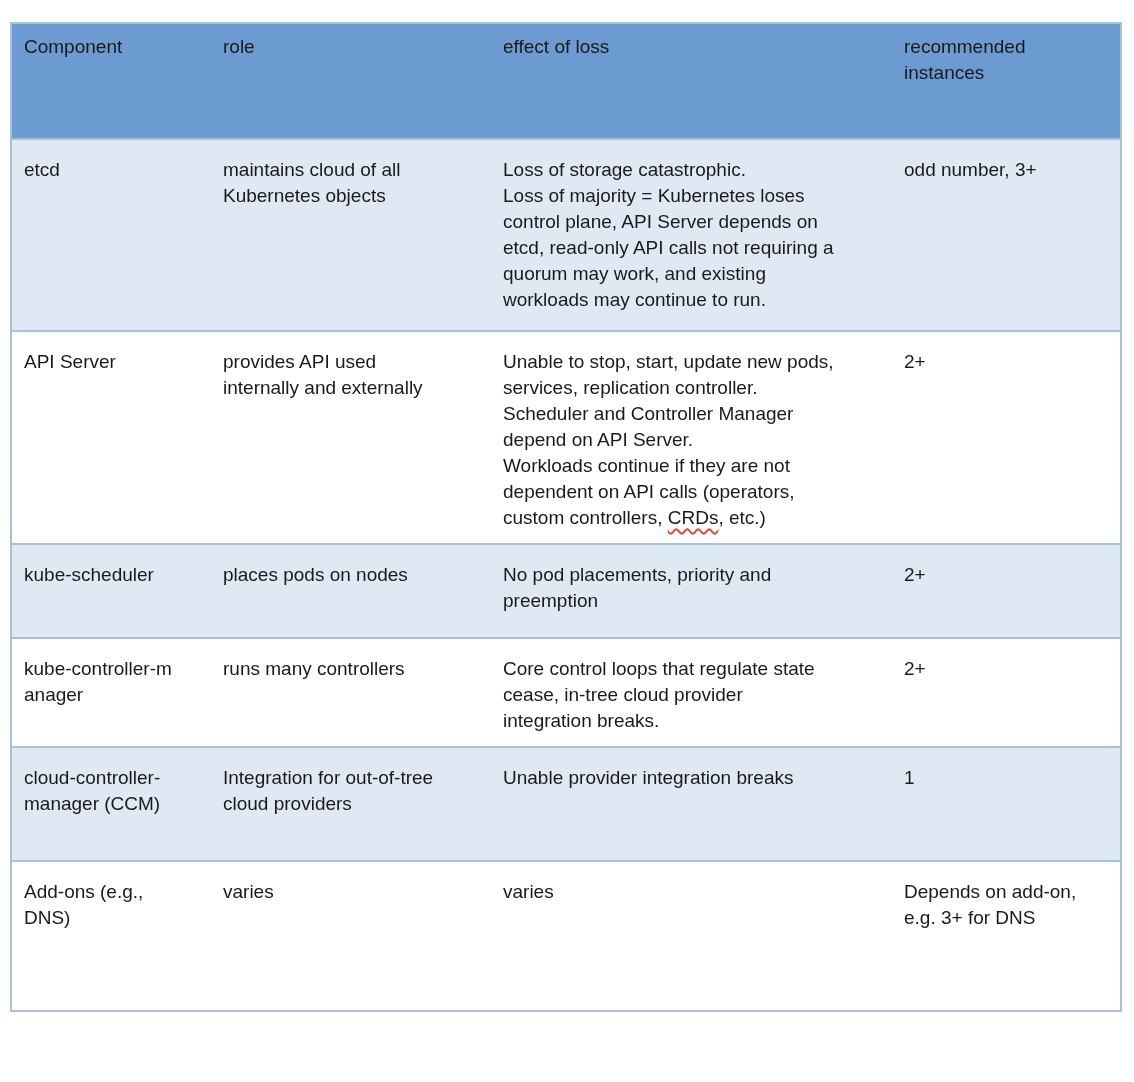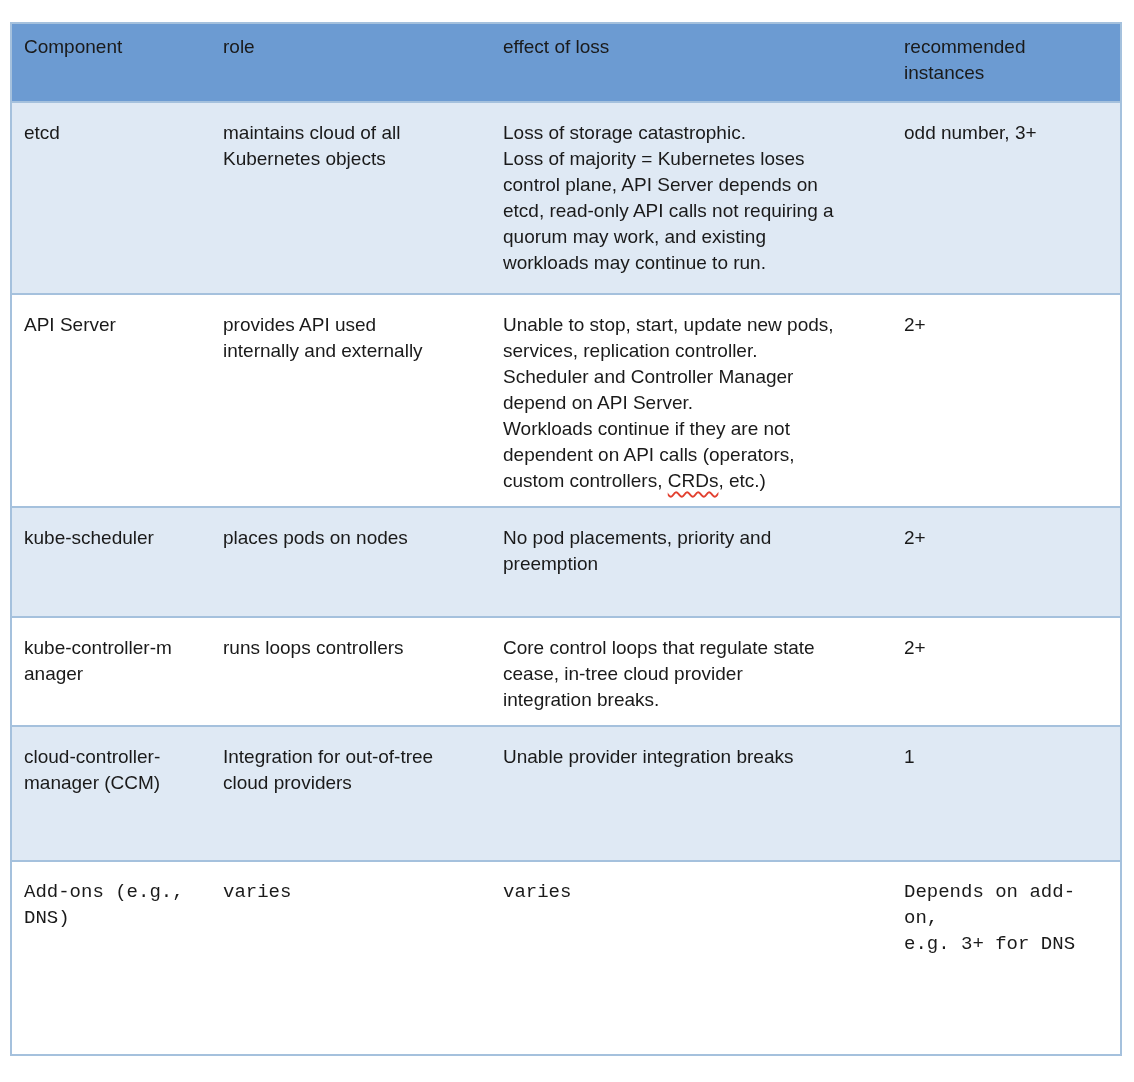--- a/index.html
+++ b/index.html
@@ -39,29 +39,29 @@
     font-size: 19px;
     line-height: 26px;
     padding: 17px 12px 12px 12px;
     white-space: pre-line;
     overflow: hidden;
   }
   thead th {
     background: var(--header-bg);
     padding-top: 10px;
   }
-  thead tr { height: 79px; }
+  thead tr { height: 116px; }
   tbody td { border-top: 2px solid var(--border); background: var(--row-bg); }
   tbody tr.alt td { background: var(--alt-bg); }
   tr.rh-192 { height: 192px; }
   tr.rh-210 { height: 210px; }
-  tr.rh-110 { height: 110px; }
+  tr.rh-110 { height: 94px; }
   tr.rh-147 { height: 104px; }
-  tr.rh-145 { height: 135px; }
-  tr.rh-150 { height: 194px; font-family: Liberation Mono, monospace; }
+  tr.rh-145 { height: 114px; }
+  tr.rh-150 { height: 150px; }
   .misspell {
     text-decoration-line: underline;
     text-decoration-style: wavy;
     text-decoration-color: var(--misspell);
     text-decoration-thickness: 2px;
     text-underline-offset: 4px;
   }
 </style>
 </head>
 <body>
@@ -112,21 +112,21 @@
       <tr class="alt rh-110">
         <td>kube-scheduler</td>
         <td>places pods on nodes</td>
         <td>No pod placements, priority and
 preemption</td>
         <td>2+</td>
       </tr>
       <tr class="rh-147">
         <td>kube-controller-m
 anager</td>
-        <td>runs loops controllers</td>
+        <td>runs many controllers</td>
         <td>Core control loops that regulate state
 cease, in-tree cloud provider
 integration breaks.</td>
         <td>2+</td>
       </tr>
       <tr class="alt rh-145">
         <td>cloud-controller-
 manager (CCM)</td>
         <td>Integration for out-of-tree
 cloud providers</td>

